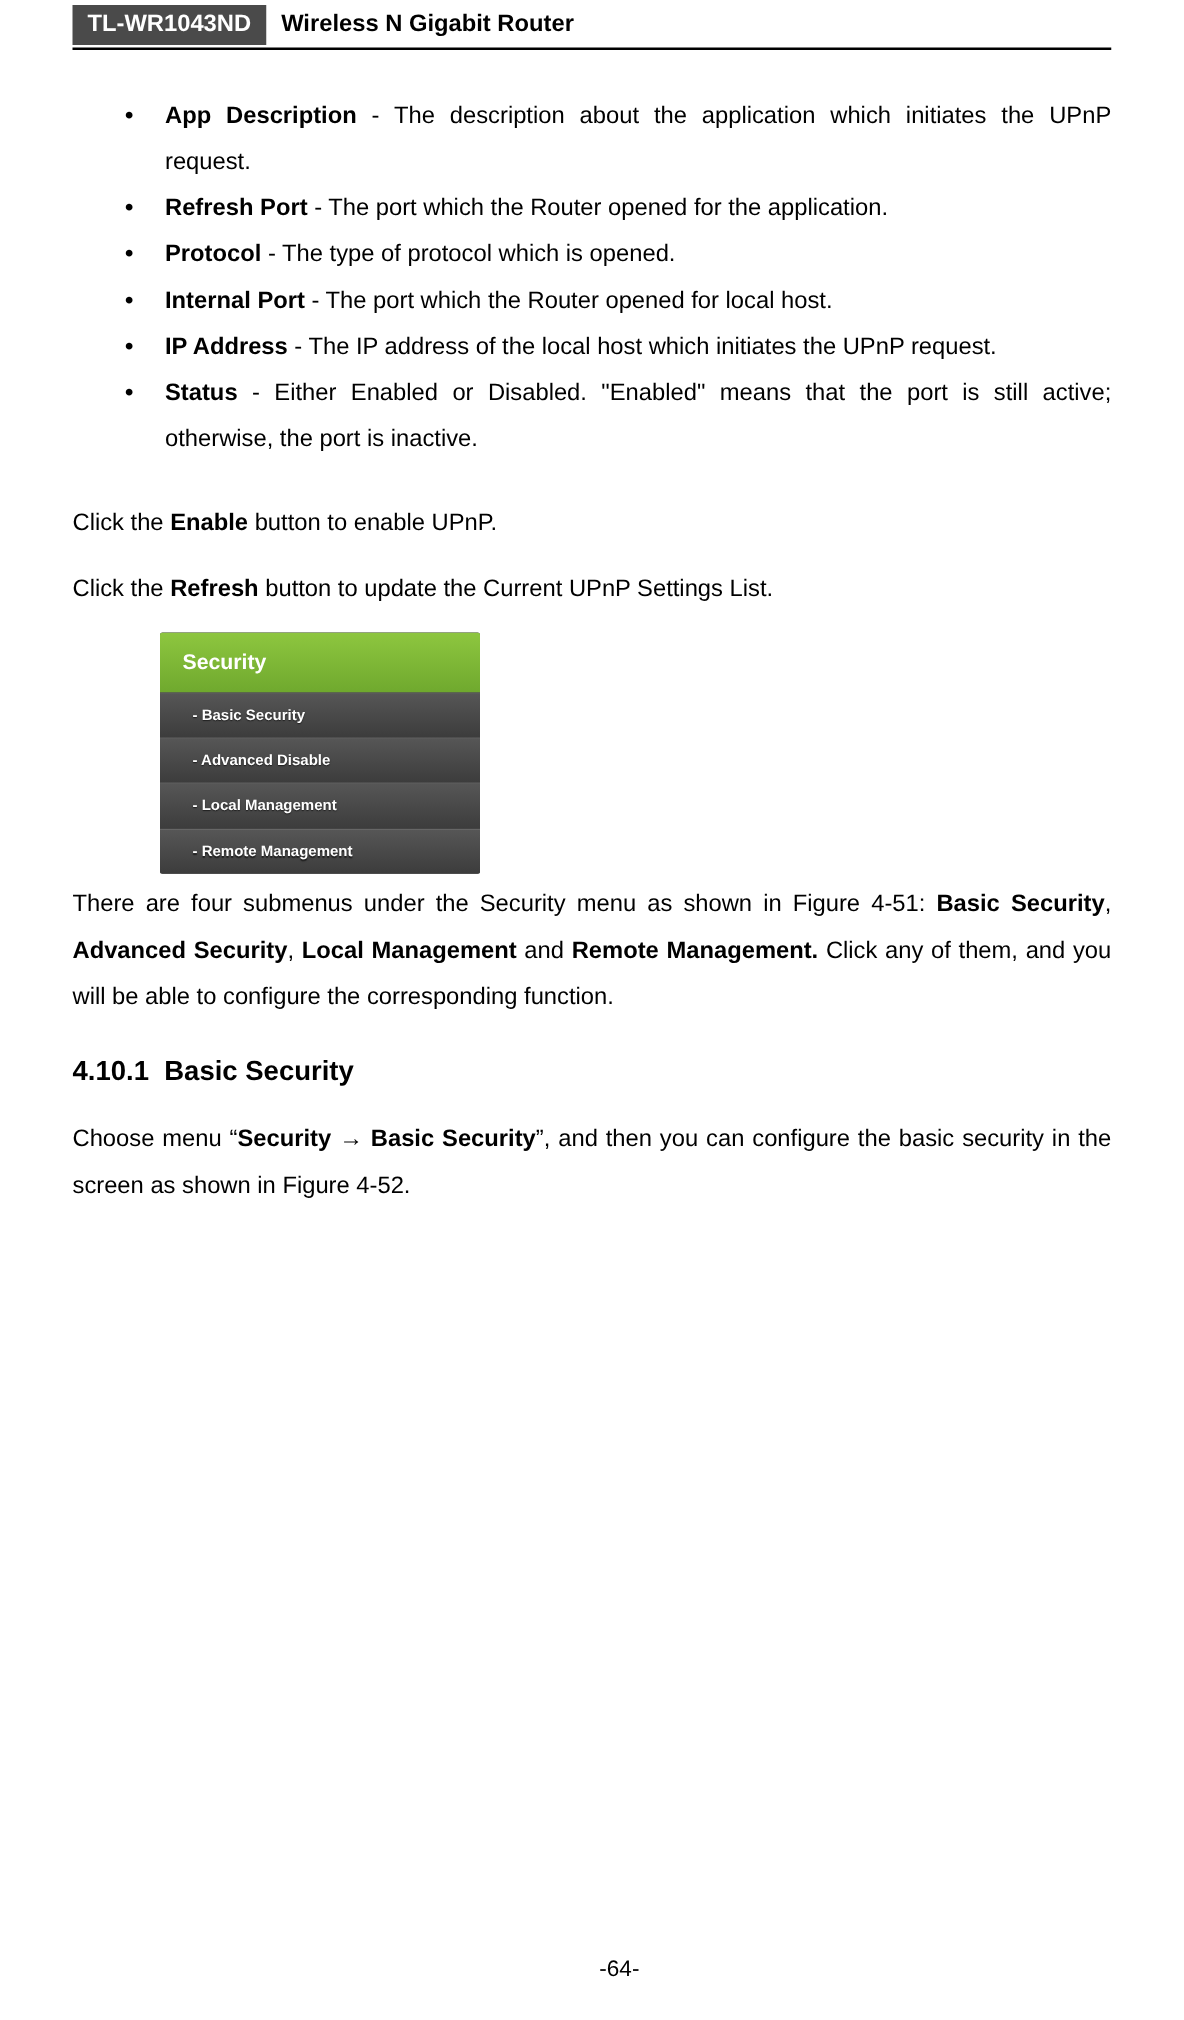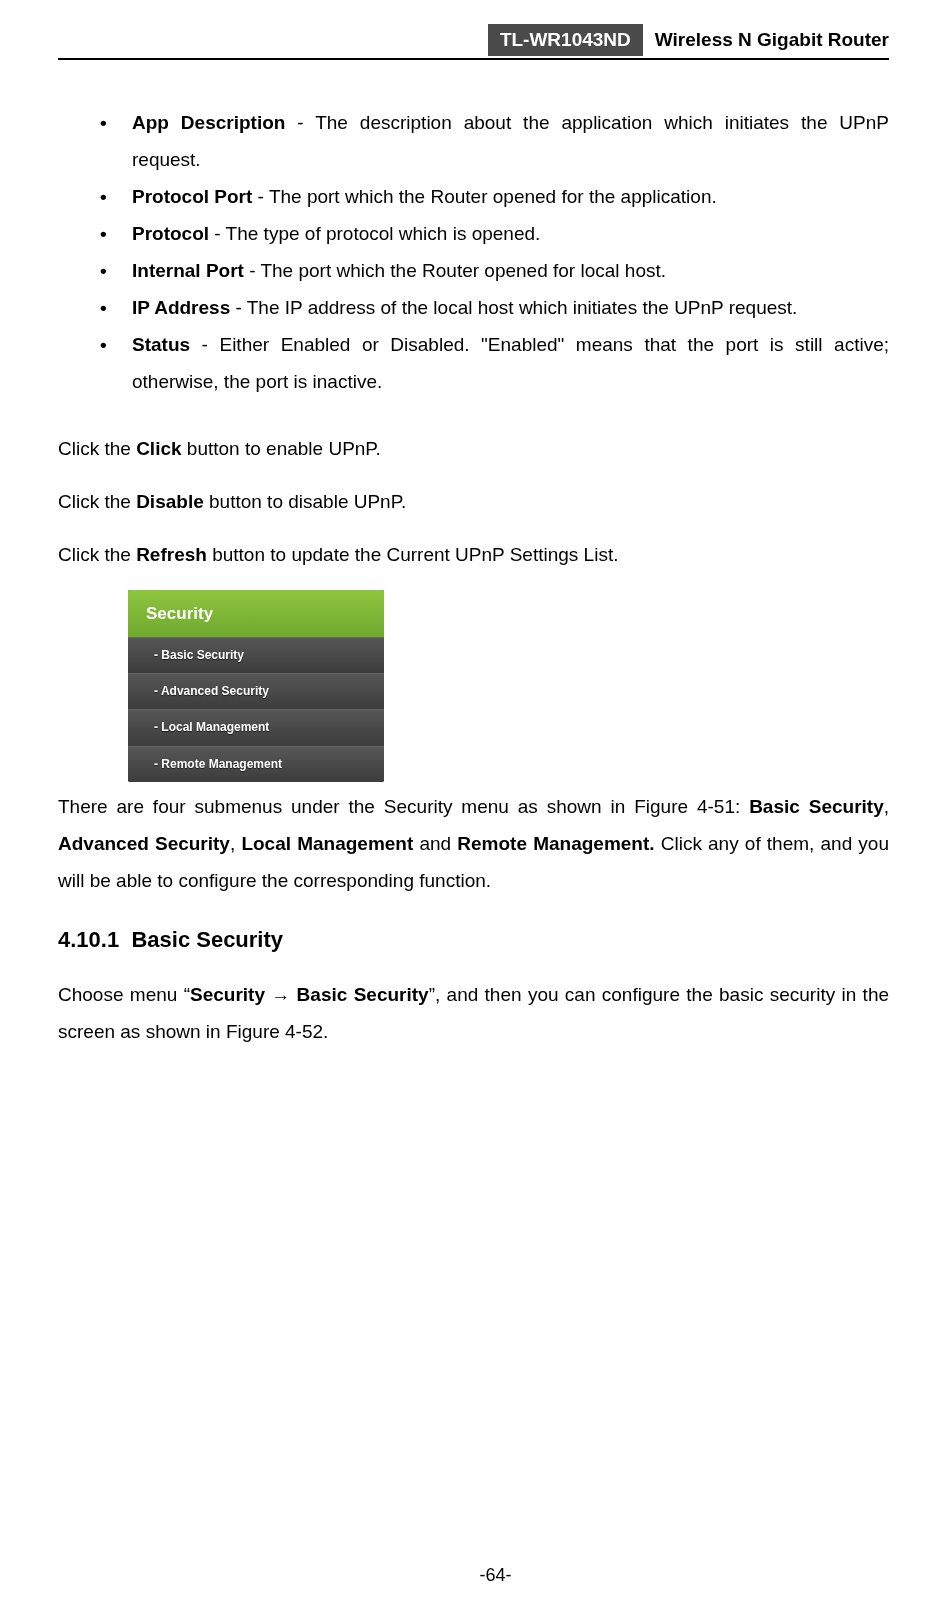--- a/index.html
+++ b/index.html
@@ -7,25 +7,24 @@
     width: 947px;
     height: 1616px;
     background: #ffffff;
     font-family: Arial, Helvetica, sans-serif;
     color: #000;
     position: relative;
     padding: 0 58px;
   }
   .header {
     display: flex;
-    justify-content: flex-end;
     align-items: center;
     border-bottom: 2.5px solid #000;
-    padding: 24px 0 2px 0;
-    margin-bottom: 44px;
+    padding: 4px 0 2px 0;
+    margin-bottom: 34px;
   }
   .model-box {
     background: #4a4a4a;
     color: #fff;
     font-weight: bold;
     font-size: 19px;
     padding: 5px 12px;
   }
   .product-name {
     font-weight: bold;
@@ -116,37 +115,36 @@
 
 <div class="header">
   <span class="model-box">TL-WR1043ND</span>
   <span class="product-name">Wireless N Gigabit Router</span>
 </div>
 
 <div class="content">
 
   <ul class="bullets">
     <li><span class="bold">App Description</span><span> - The description about the application which initiates the UPnP request.</span></li>
-    <li><span class="bold">Protocol Port</span><span> - The port which the Router opened for the application.</span></li>
+    <li><span class="bold">Refresh Port</span><span> - The port which the Router opened for the application.</span></li>
     <li><span class="bold">Protocol</span><span> - The type of protocol which is opened.</span></li>
     <li><span class="bold">Internal Port</span><span> - The port which the Router opened for local host.</span></li>
     <li><span class="bold">IP Address</span><span> - The IP address of the local host which initiates the UPnP request.</span></li>
     <li><span class="bold">Status</span><span> - Either Enabled or Disabled. "Enabled" means that the port is still active; otherwise, the port is inactive.</span></li>
   </ul>
 
-  <p class="para"><span>Click the </span><span class="bold">Click</span><span> button to enable UPnP.</span></p>
-  <p class="para"><span>Click the </span><span class="bold">Disable</span><span> button to disable UPnP.</span></p>
+  <p class="para"><span>Click the </span><span class="bold">Enable</span><span> button to enable UPnP.</span></p>
   <p class="para"><span>Click the </span><span class="bold">Refresh</span><span> button to update the Current UPnP Settings List.</span></p>
 
 
   <div class="menu-figure">
     <div class="menu-box">
       <div class="menu-header">Security</div>
       <div class="menu-item-row">- Basic Security</div>
-      <div class="menu-item-row">- Advanced Security</div>
+      <div class="menu-item-row">- Advanced Disable</div>
       <div class="menu-item-row">- Local Management</div>
       <div class="menu-item-row">- Remote Management</div>
     </div>
   </div>
 
   <p class="para"><span>There are four submenus under the Security menu as shown in Figure 4-51: </span><span class="bold">Basic Security</span><span>, </span><span class="bold">Advanced Security</span><span>, </span><span class="bold">Local Management</span><span> and </span><span class="bold">Remote Management.</span><span> Click any of them, and you will be able to configure the corresponding function.</span></p>
 
   <h3 class="subsection"><span>4.10.1</span>&nbsp;&nbsp;<span>Basic Security</span></h3>
 
   <p class="para"><span>Choose menu “</span><span class="bold">Security → Basic Security</span><span>”, and then you can configure the basic security in the screen as shown in Figure 4-52.</span></p>

